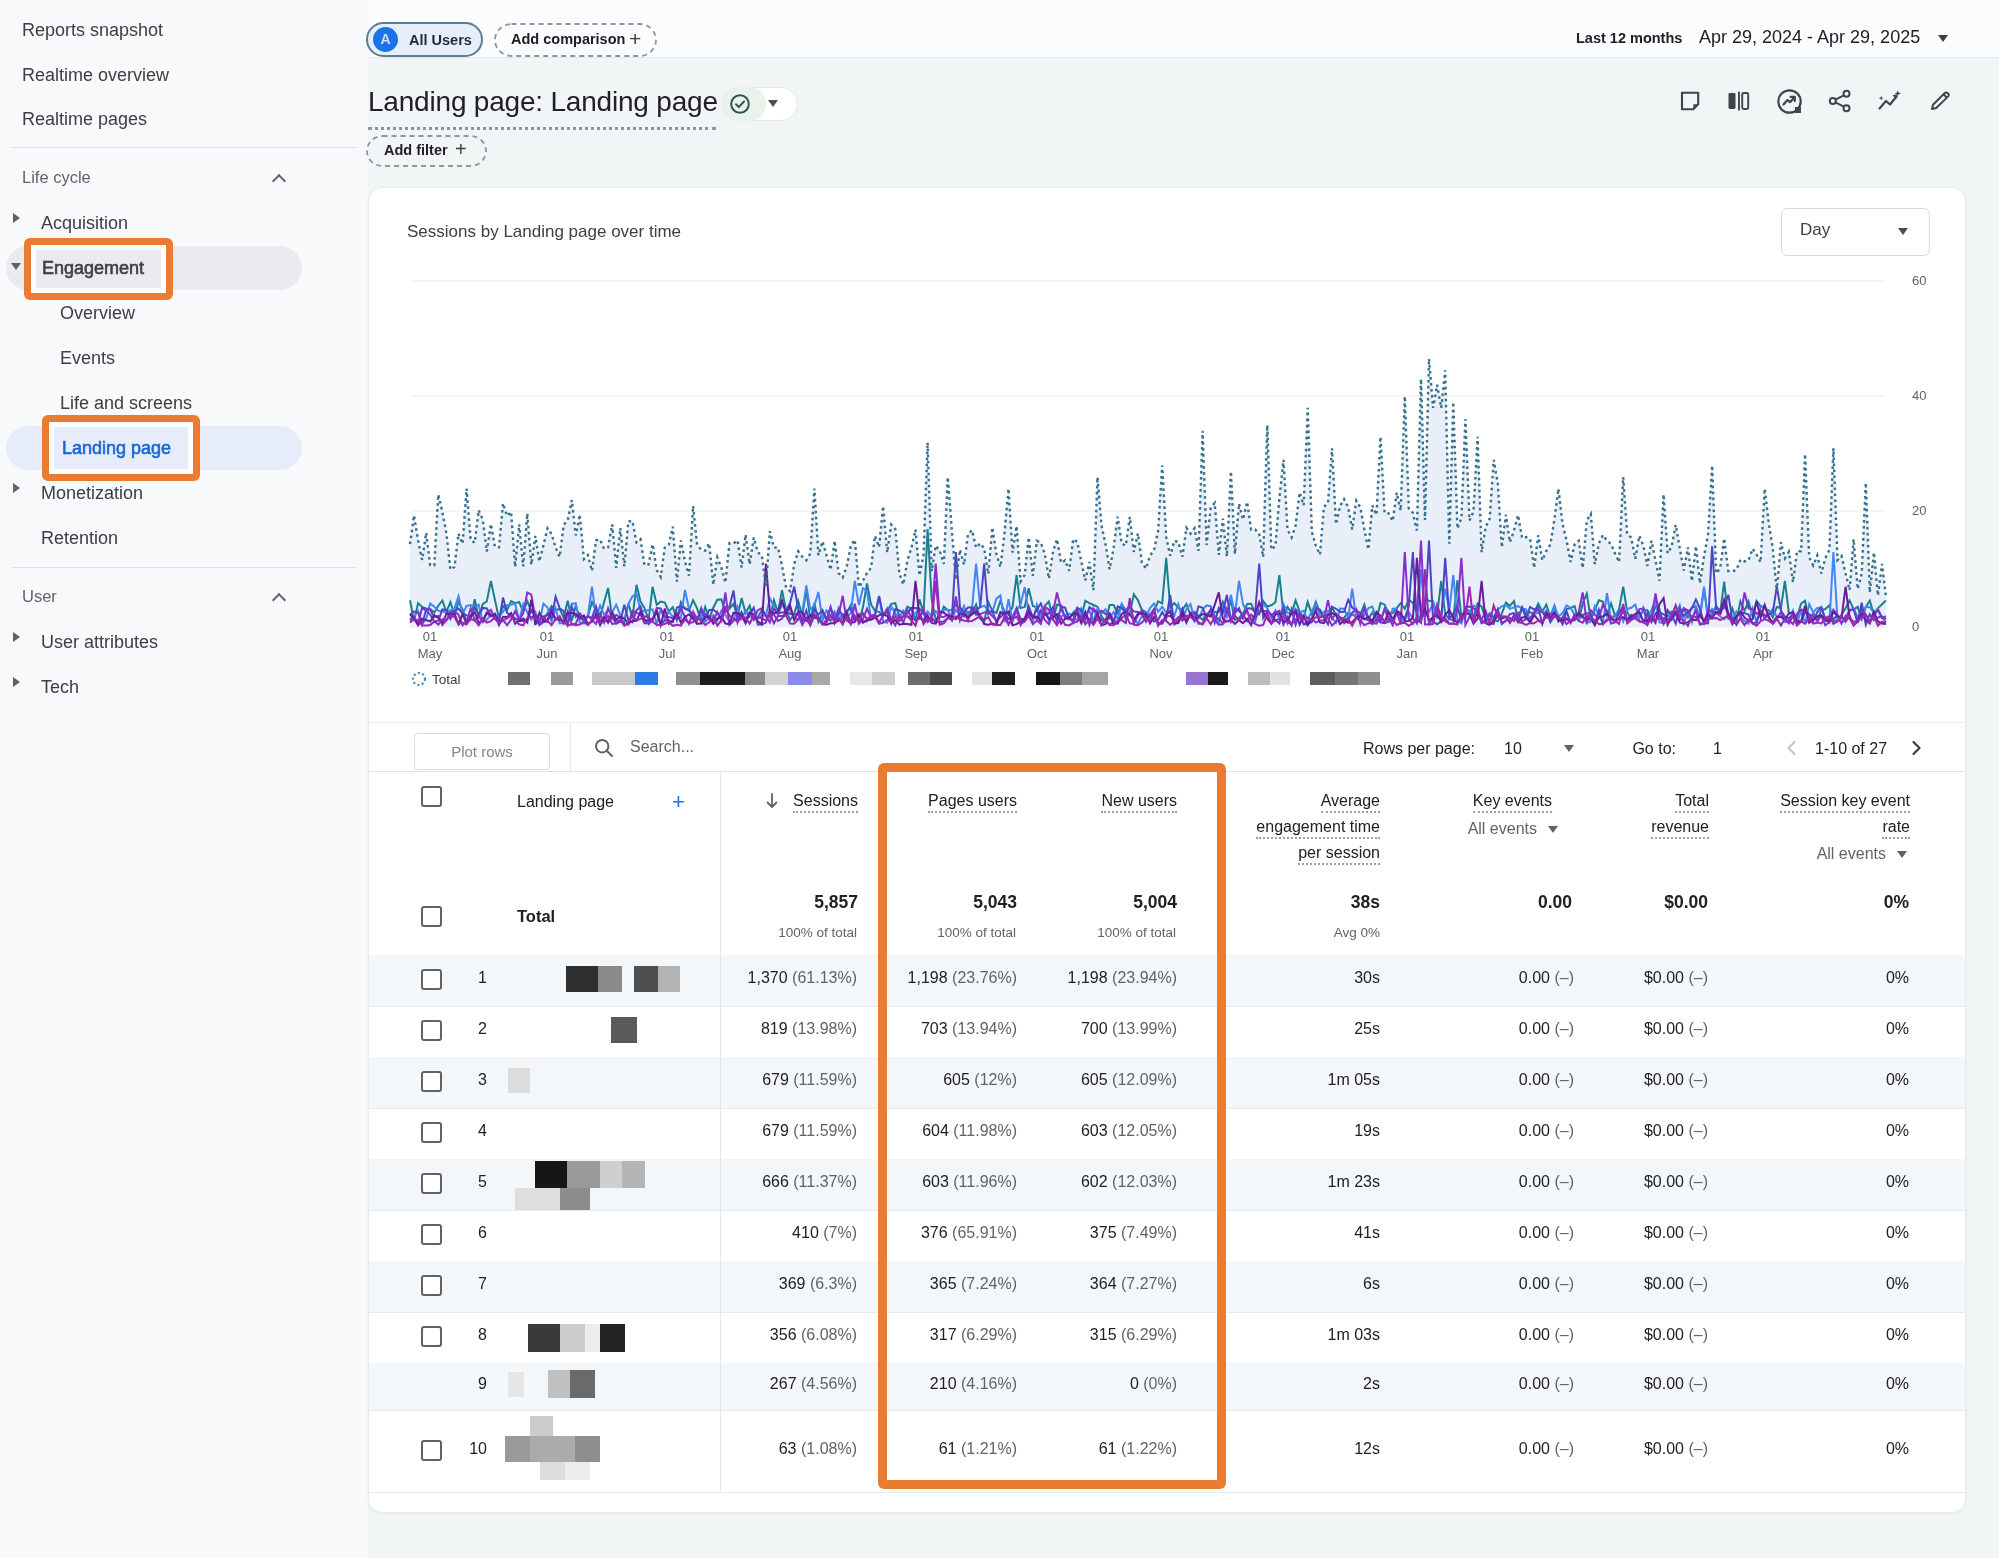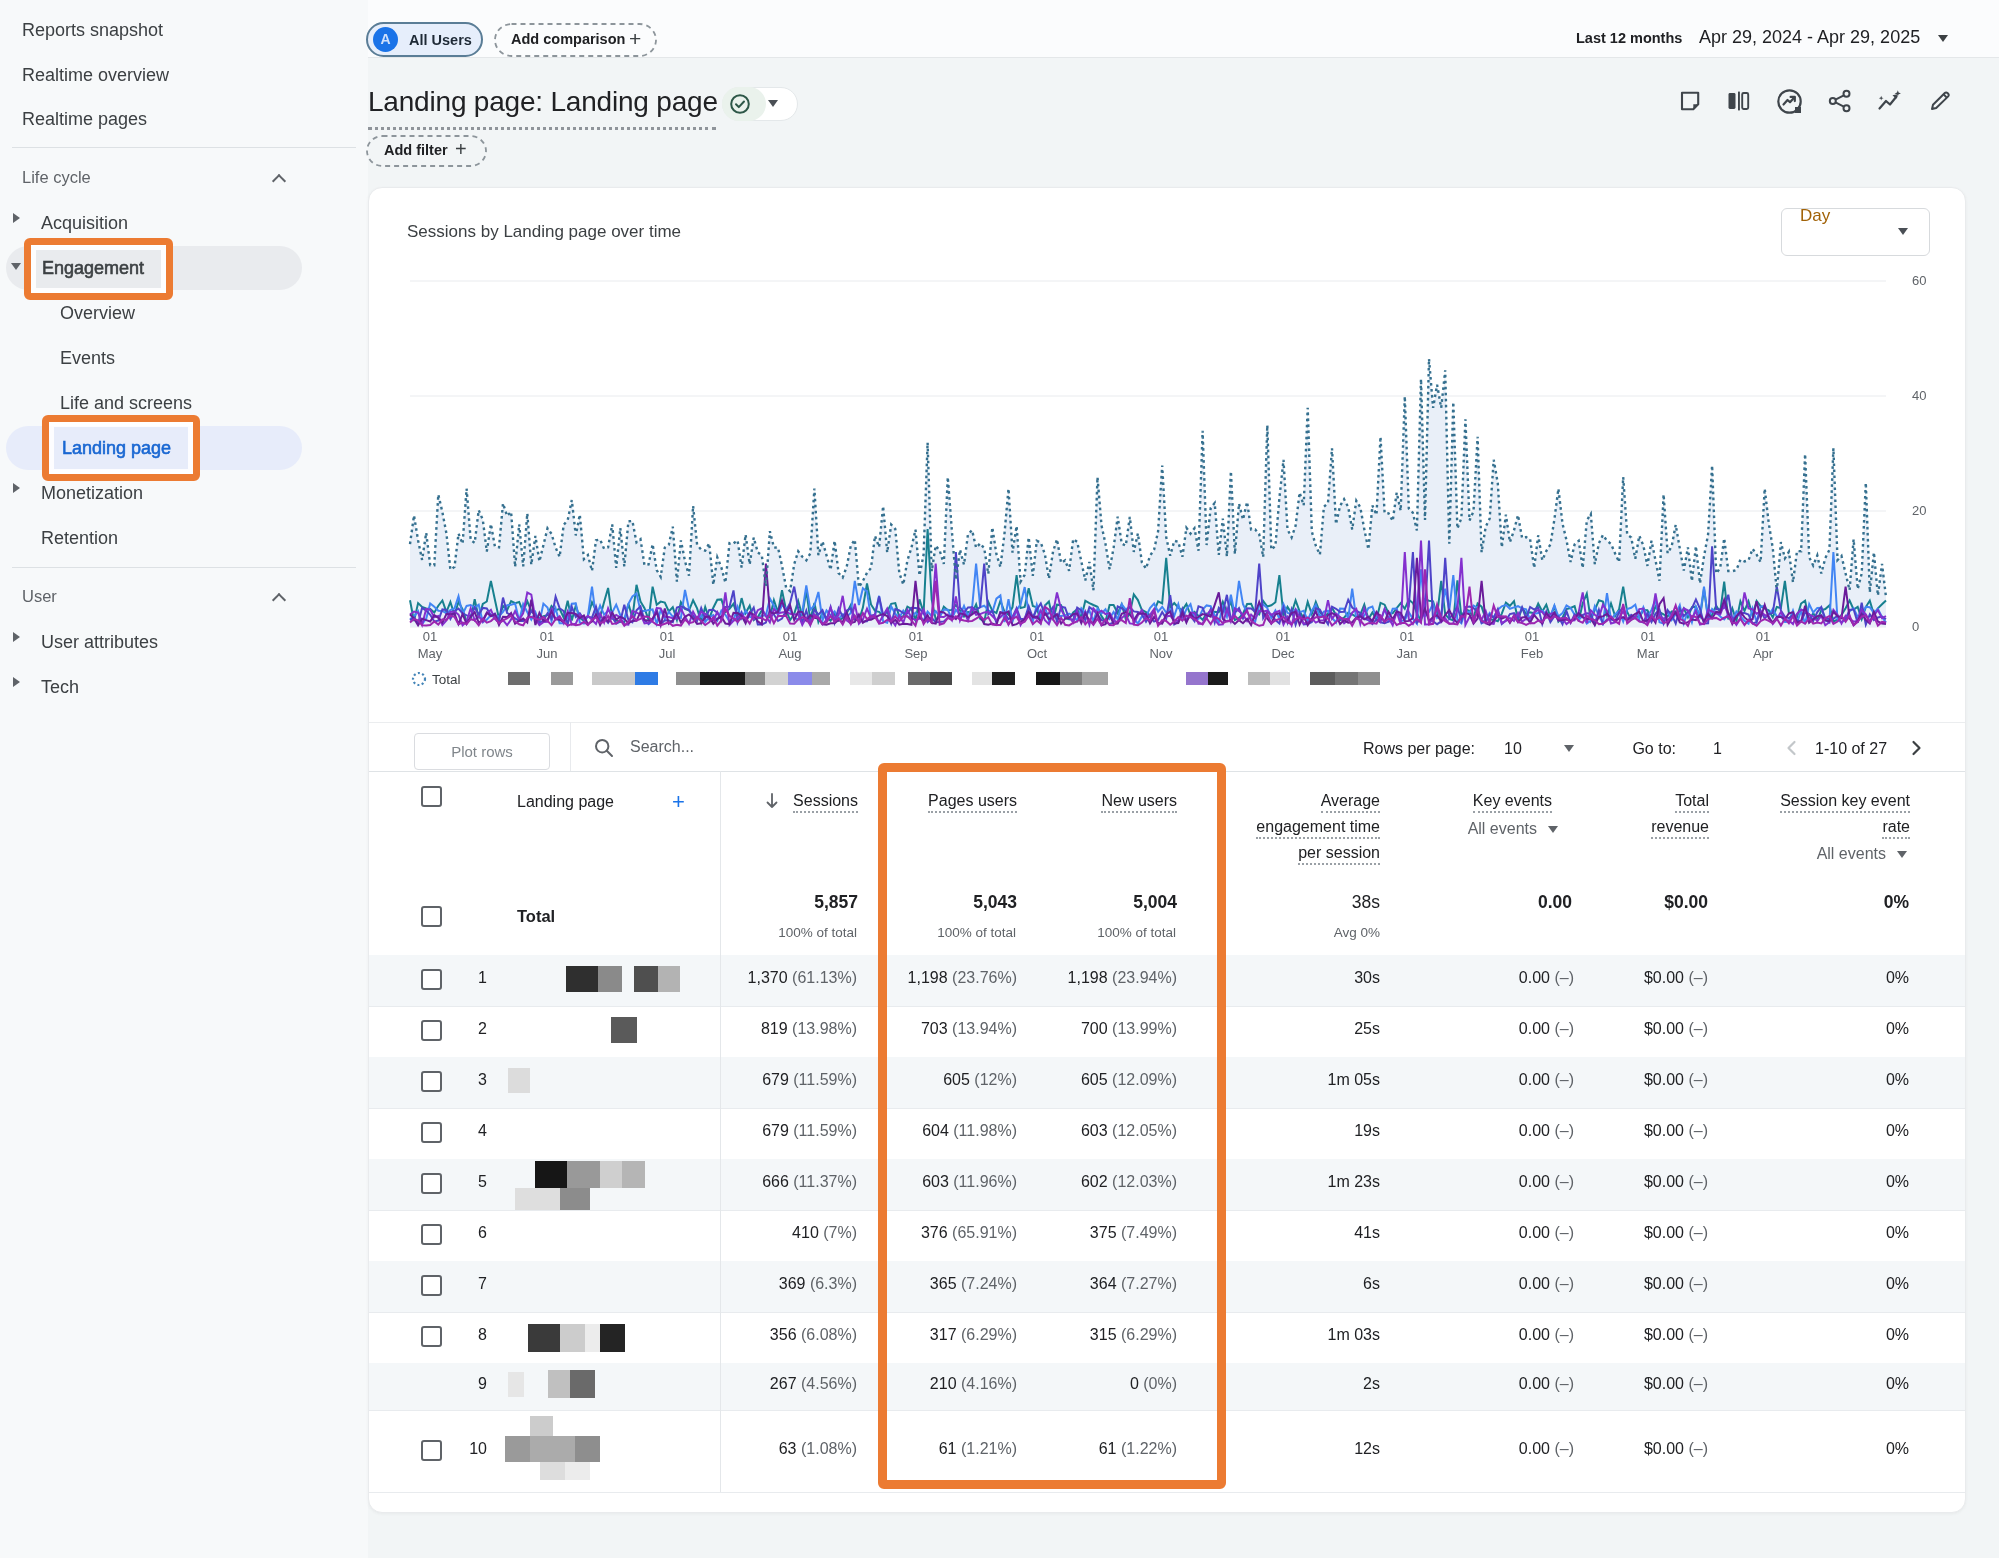--- a/index.html
+++ b/index.html
@@ -125,21 +125,21 @@
 <svg class="abs" style="left:366px;top:135px" width="122" height="33">
     <rect x="1" y="1" width="119" height="30" rx="15.5" fill="none" stroke="#8d959b" stroke-width="1.8" stroke-dasharray="5 4"></rect>
   </svg>
 <div class="abs" style="left:384px;top:142px;font-size:14.5px;font-weight:bold;color:#202124">Add filter</div>
 <div class="abs" style="left:455px;top:138px;font-size:20px;color:#3c4043">+</div>
 
 <div class="abs" style="left:368px;top:187px;width:1598px;height:1326px;background:#fff;border:1px solid #e9ebed;border-radius:14px;box-shadow:0 1px 3px rgba(60,64,67,.06)"></div>
 
 <div class="abs" style="left:407px;top:222px;font-size:17px;color:#3c4043">Sessions by Landing page over time</div>
 <div class="abs" style="left:1781px;top:208px;width:149px;height:48px;border:1px solid #d7dadd;border-radius:6px;background:#fff"></div>
-<div class="abs" style="left:1800px;top:206px;font-size:17px;color:#a16207">Day</div>
+<div class="abs" style="left:1800px;top:220px;font-size:17px;color:#404040">Day</div>
 <div class="abs trid" style="left:1898px;top:228px;border-top-color:#4a4f55"></div>
 
 <svg class="abs" style="left:368px;top:260px" width="1598" height="440" viewBox="0 0 1598 440">
 <line x1="42.0" y1="21.0" x2="1518.0" y2="21.0" stroke="#e9ebee" stroke-width="1"></line>
 <text x="1544.0" y="25.0" class="ax">60</text>
 <line x1="42.0" y1="136.0" x2="1518.0" y2="136.0" stroke="#e9ebee" stroke-width="1"></line>
 <text x="1544.0" y="140.0" class="ax">40</text>
 <line x1="42.0" y1="251.0" x2="1518.0" y2="251.0" stroke="#e9ebee" stroke-width="1"></line>
 <text x="1544.0" y="255.0" class="ax">20</text>
 <line x1="42.0" y1="367.0" x2="1518.0" y2="367.0" stroke="#e9ebee" stroke-width="1"></line>
@@ -253,21 +253,21 @@
 <div class="abs trid" style="left:1897px;top:851px;border-top-color:#5f6368"></div>
 
 <div class="abs cb" style="left:421px;top:906px"></div>
 <div class="abs v" style="left:517px;top:907px;font-weight:bold;font-size:16.5px">Total</div>
 <div class="abs v" style="right:1141px;top:892px;font-weight:bold;font-size:17.5px">5,857</div>
 <div class="abs sm" style="right:1142px;top:925px">100% of total</div>
 <div class="abs v" style="right:982px;top:892px;font-weight:bold;font-size:17.5px">5,043</div>
 <div class="abs sm" style="right:983px;top:925px">100% of total</div>
 <div class="abs v" style="right:822px;top:892px;font-weight:bold;font-size:17.5px">5,004</div>
 <div class="abs sm" style="right:823px;top:925px">100% of total</div>
-<div class="abs v" style="right:619px;top:892px;font-weight:normal;font-size:17.5px">38s</div>
+<div class="abs v" style="right:619px;top:892px;font-weight:bold;font-size:17.5px">38s</div>
 <div class="abs sm" style="right:619px;top:925px">Avg 0%</div>
 <div class="abs v" style="right:427px;top:892px;font-weight:bold;font-size:17.5px">0.00</div>
 <div class="abs v" style="right:291px;top:892px;font-weight:bold;font-size:17.5px">$0.00</div>
 <div class="abs v" style="right:90px;top:892px;font-weight:bold;font-size:17.5px">0%</div>
 <div class="abs" style="left:369px;top:955px;width:1596px;height:1px;background:#dfe3e6"></div>
 
 <div class="abs" style="left:369px;top:955px;width:1596px;height:51px;background:#f4f7f9;"></div>
 <div class="abs rowline" style="top:1006px"></div>
 <div class="abs cb" style="left:421px;top:969px"></div>
 <div class="abs v" style="left:465px;top:969px;width:22px;text-align:right">1</div>

